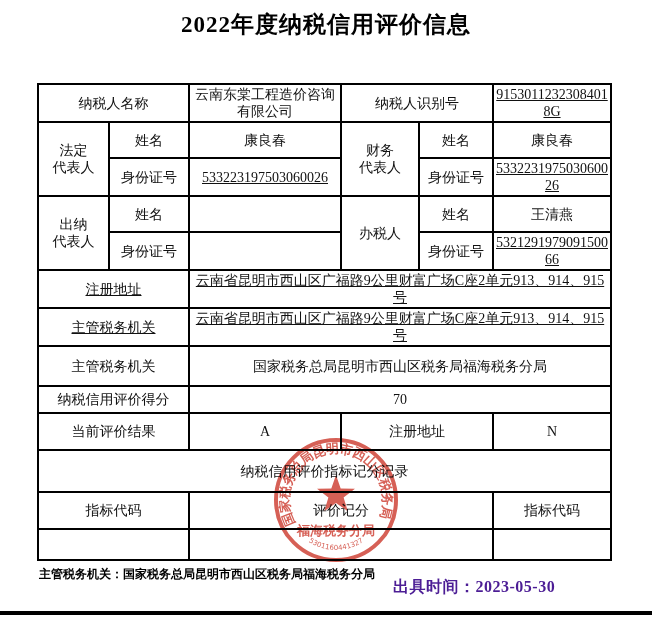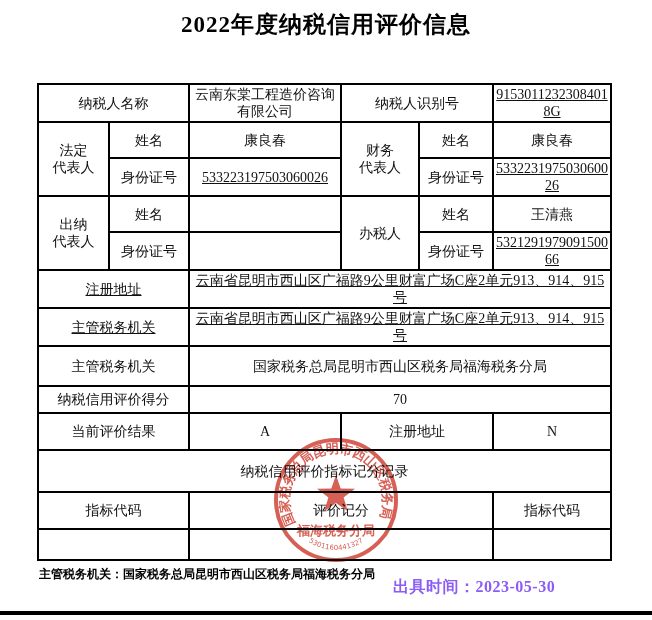--- a/index.html
+++ b/index.html
@@ -24,21 +24,21 @@
   td.num{word-break:break-all;font-size:13.5px;text-decoration:underline;}
   tr.r1{height:38px;padding-left:40px;} tr.rp{height:36px;} tr.addr{height:37px;text-decoration:underline;}
   tr.r8{height:40px;} tr.r9{height:27px;} tr.r10{height:37px;}
   tr.r11{height:42px;} tr.r12{height:37px;} tr.r13{height:31px;}
   .footer-authority{
     position:absolute;left:36px;top:564px;width:342px;text-align:center;
     font-size:12px;font-weight:bold;line-height:20px;color:#000;
   }
   .footer-issued{
     position:absolute;left:393px;top:577px;
-    font-size:16px;font-weight:bold;color:#8b5cf6;letter-spacing:0.5px;
+    font-size:16px;font-weight:bold;color:#4c1d95;letter-spacing:0.5px;
   }
   .bottom-bar{
     position:absolute;left:0;top:611px;width:652px;height:4px;background:#000;
   }
   .stamp{
     position:absolute;left:266px;top:430px;width:140px;height:140px;
     mix-blend-mode:multiply;opacity:0.85;pointer-events:none;
   }
 </style>
 </head>

